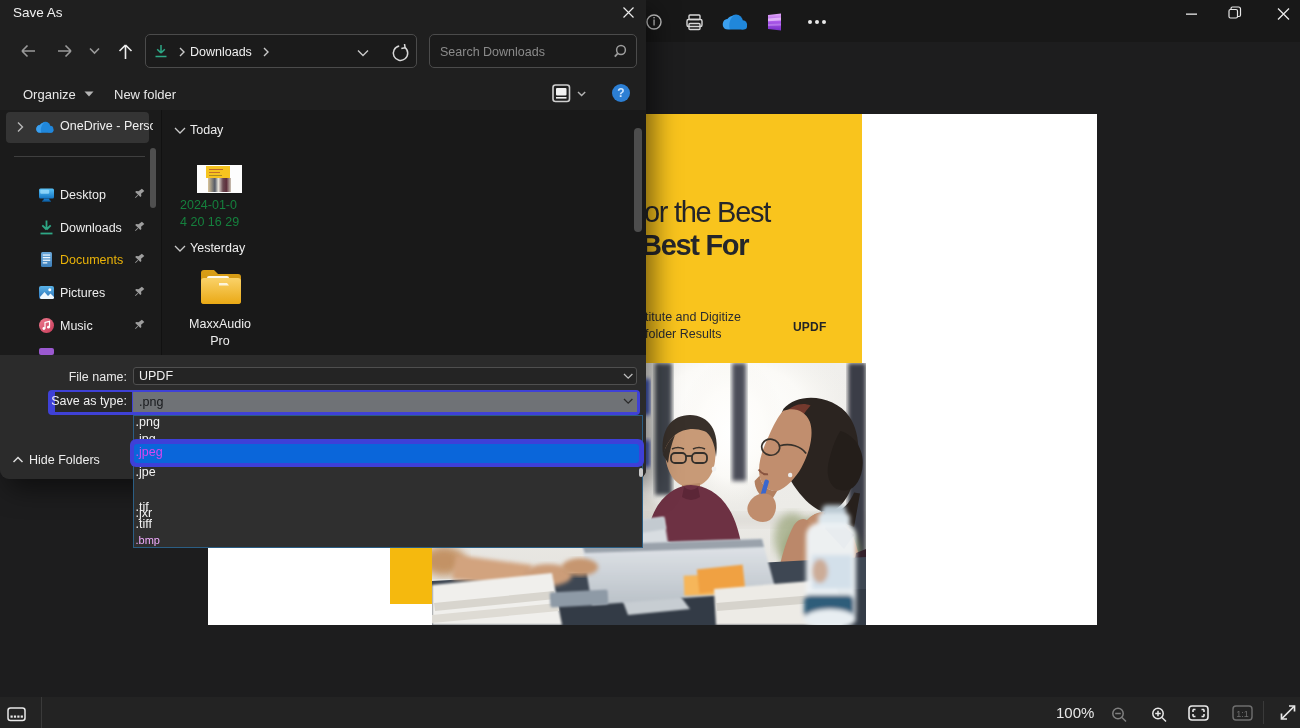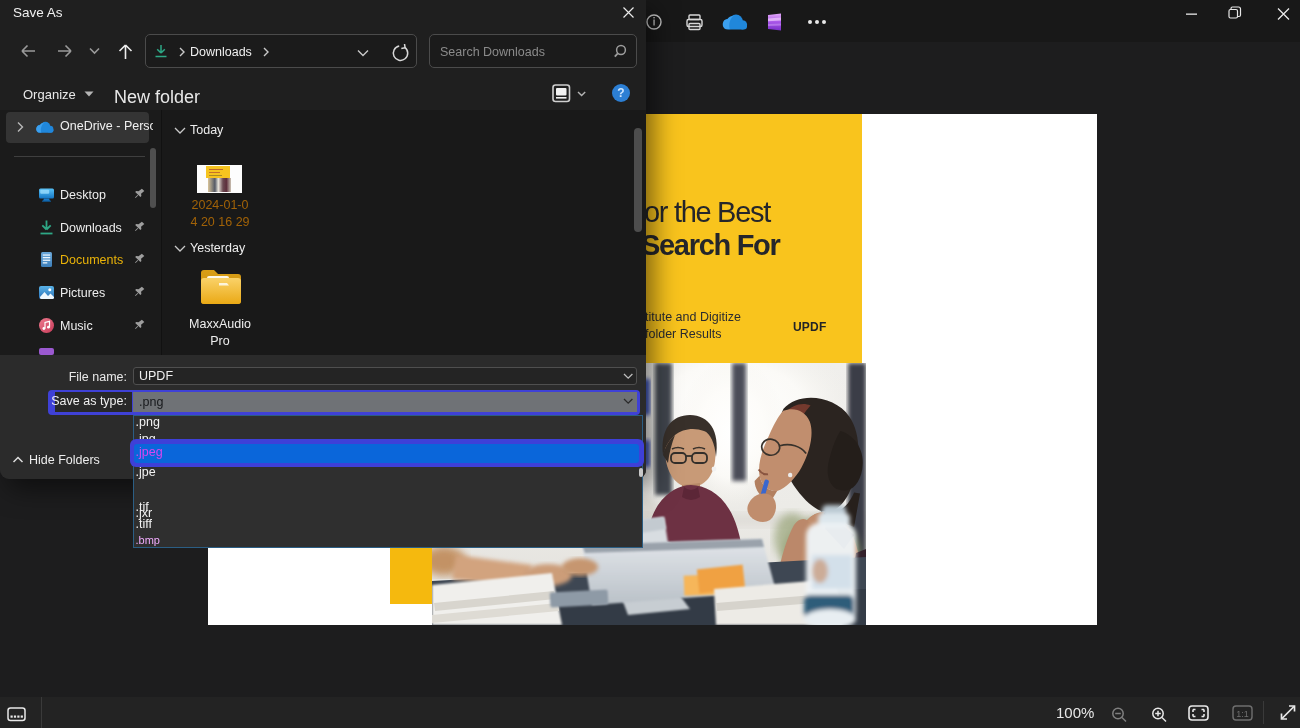--- a/index.html
+++ b/index.html
@@ -61,21 +61,21 @@
       <path d="M 61 9.5 v -1 a 1.5 1.5 0 0 1 1.5 -1.5 h 6 a 2 2 0 0 1 2 2 v 6 a 1.5 1.5 0 0 1 -1.5 1.5 h -1" fill="none" stroke="#e8e8e8" stroke-width="1.2"></path>
       <path d="M 108 8.5 L 119 19.5 M 119 8.5 L 108 19.5" stroke="#e8e8e8" stroke-width="1.3"></path>
     </svg>
   </div>
 
   <div class="abs" id="page" style="left:208px;top:114px;width:889px;height:511px;background:#fff;overflow:hidden;">
 
     <div class="abs" style="left:0;top:0;width:654px;height:249px;background:#f9c41d;"></div>
 
     <div class="abs" style="left:436px;top:83.5px;width:240px;height:30px;line-height:29px;font-size:29px;font-weight:400;color:#25262b;letter-spacing:-1.3px;">or the Best</div>
-    <div class="abs" style="left:433px;top:117px;width:240px;height:30px;line-height:29px;font-size:29px;font-weight:700;color:#25262b;letter-spacing:-1.3px;">Search For</div>
+    <div class="abs" style="left:433px;top:117px;width:240px;height:30px;line-height:29px;font-size:29px;font-weight:700;color:#25262b;letter-spacing:-1.3px;">Best For</div>
     <div class="abs" style="left:437px;top:195px;width:200px;font-size:12.5px;line-height:16.5px;color:#2a2b30;">titute and Digitize</div>
     <div class="abs" style="left:437px;top:211.5px;width:200px;font-size:12.5px;line-height:16.5px;color:#2a2b30;">folder Results</div>
     <div class="abs" style="left:585px;top:206px;width:60px;font-size:12px;font-weight:700;color:#232427;letter-spacing:0.2px;">UPDF</div>
 
     <div class="abs" style="left:182px;top:434px;width:42px;height:56px;background:#f5b90e;"></div>
 
     <div class="abs" style="left:224px;top:249px;width:434px;height:262px;overflow:hidden;">
       <svg width="434" height="262" viewBox="0 0 434 262">
         <defs>
           <linearGradient id="phbg" x1="0" y1="0" x2="0" y2="1">
@@ -285,21 +285,21 @@
     <div class="abs" style="left:440px;top:45px;font-size:12.5px;color:#8b8b8b;">Search Downloads</div>
     <svg class="abs" style="left:612px;top:43px;" width="20" height="18" viewBox="0 0 20 18">
       <circle cx="9" cy="7" r="4.4" stroke="#9d9d9d" stroke-width="1.5" fill="none"></circle>
       <path d="M 5.8 10.4 L 2.8 13.6" stroke="#9d9d9d" stroke-width="1.8"></path>
     </svg>
 
     <div class="abs" style="left:23px;top:87px;font-size:13px;color:#e8e8e8;">Organize</div>
     <svg class="abs" style="left:82px;top:88px;" width="14" height="12" viewBox="0 0 14 12">
       <path d="M 2.5 3.5 h 9 l -4.5 5 z" fill="#b5b5b5"></path>
     </svg>
-    <div class="abs" style="left:114px;top:87px;font-size:18px;color:#e8e8e8;">New folder</div>
+    <div class="abs" style="left:114px;top:87px;font-size:13px;color:#e8e8e8;">New folder</div>
     <svg class="abs" style="left:552px;top:84px;" width="36 " height="20" viewBox="0 0 36 20">
       <rect x="1" y="1" width="16.5" height="16.5" rx="2.5" fill="none" stroke="#cfcfcf" stroke-width="1.6"></rect>
       <rect x="4" y="4" width="10.5" height="7.5" rx="1" fill="#f2f2f2"></rect>
       <rect x="4" y="13" width="10.5" height="1.6" fill="#f2f2f2"></rect>
       <path d="M 26 8 l 3.6 3.6 l 3.6 -3.6" stroke="#b5b5b5" stroke-width="1.4" fill="none"></path>
     </svg>
     <div class="abs" style="left:612px;top:84px;width:18px;height:18px;border-radius:50%;background:#2c7fd4;"></div>
     <div class="abs" style="left:612px;top:84px;width:18px;height:18px;font-size:12px;font-weight:700;color:#cfe6ff;text-align:center;line-height:18px;">?</div>
 
     <div class="abs" id="content" style="left:0;top:110px;width:646px;height:245px;background:#191919;overflow:hidden;">
@@ -437,21 +437,21 @@
       <div class="abs" style="left:190px;top:13px;font-size:12.5px;color:#ededed;">Today</div>
 
       
       <div class="abs" style="left:196.5px;top:55px;width:45.5px;height:28px;background:#fdfdfd;">
         <div class="abs" style="left:9.5px;top:1px;width:23.5px;height:12px;background:#f6c41f;"></div>
         <div class="abs" style="left:12px;top:4px;width:14px;height:1.2px;background:#b05030;opacity:0.8;"></div>
         <div class="abs" style="left:12px;top:6.5px;width:11px;height:1.2px;background:#b05030;opacity:0.7;"></div>
         <div class="abs" style="left:12px;top:9.5px;width:13px;height:1px;background:#8a7524;opacity:0.7;"></div>
         <div class="abs" style="left:11px;top:13px;width:23px;height:14px;background:linear-gradient(90deg,#d8c49a 0%,#555a66 30%,#e8e4da 45%,#6b4a52 65%,#5d2e3c 80%,#ccc3b4 100%);"></div>
       </div>
-      <div class="abs" style="left:180px;top:87px;width:80px;font-size:12.5px;color:#a16207;text-align:center;line-height:16.5px;">2024-01-0<br>4 20 16 29</div>
+      <div class="abs" style="left:180px;top:87px;width:80px;font-size:12.5px;color:#15803d;text-align:left;line-height:16.5px;">2024-01-0<br>4 20 16 29</div>
 
       <svg class="abs" style="left:172px;top:133px;" width="16" height="12" viewBox="0 0 16 12">
         <path d="M 3 3 l 5 5 l 5 -5" stroke="#c9c9c9" stroke-width="1.3" fill="none"></path>
       </svg>
       <div class="abs" style="left:190px;top:131px;font-size:12.5px;color:#ededed;">Yesterday</div>
 
       
       <svg class="abs" style="left:199px;top:157px;" width="44" height="39" viewBox="0 0 44 39">
         <defs>
           <linearGradient id="fb" x1="0" y1="0" x2="0" y2="1">

